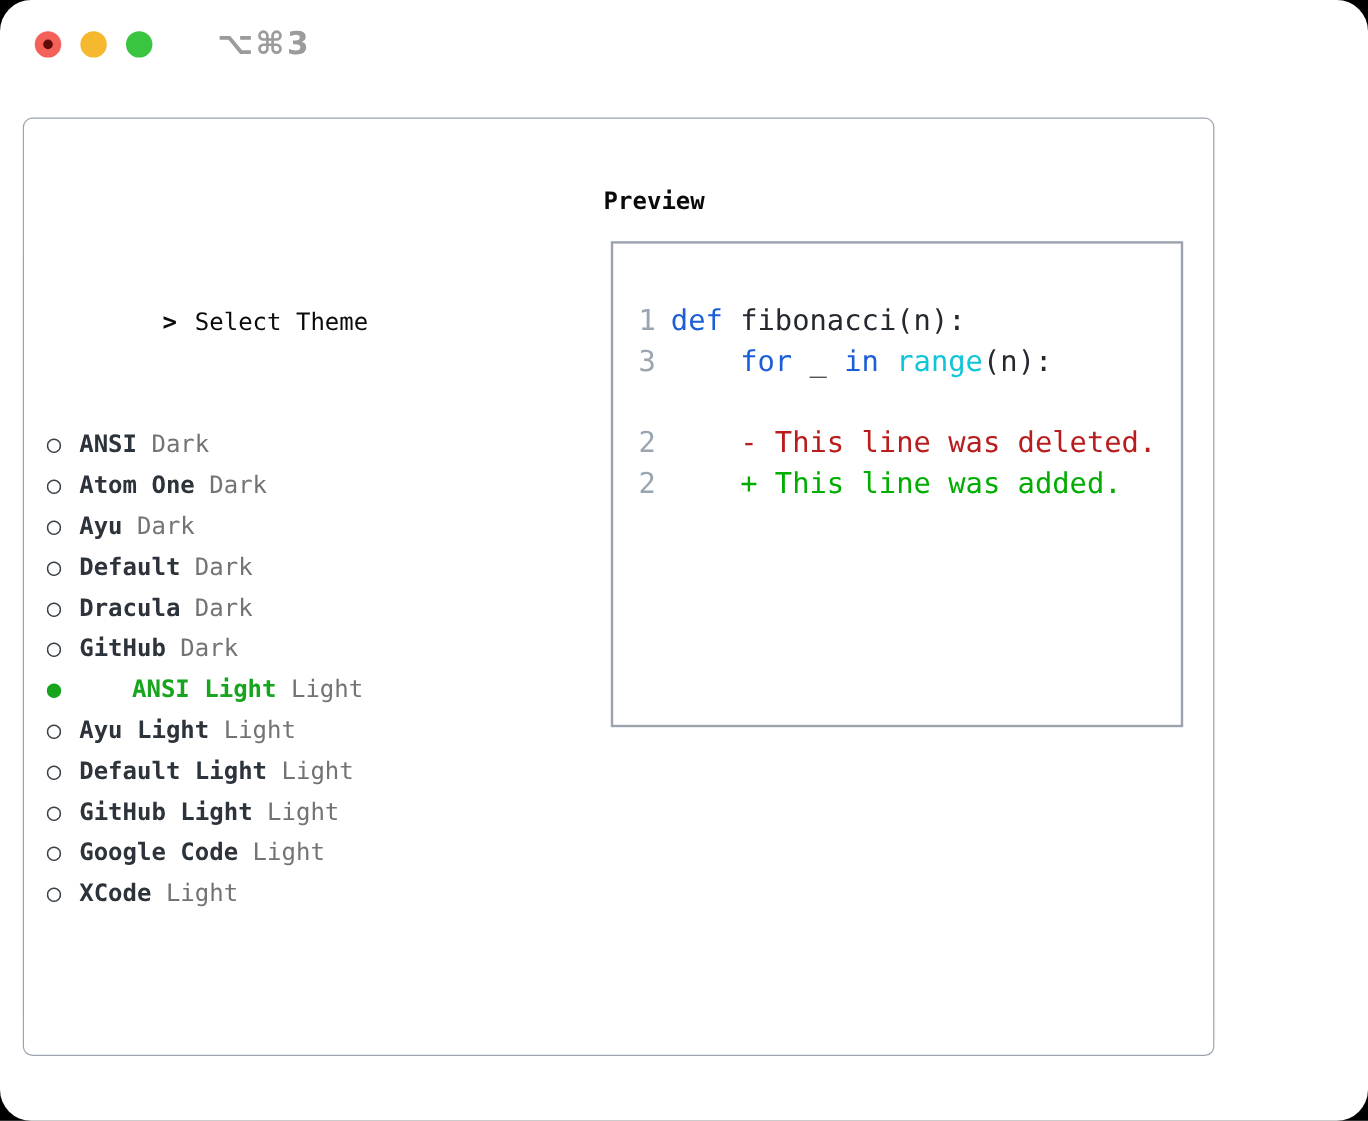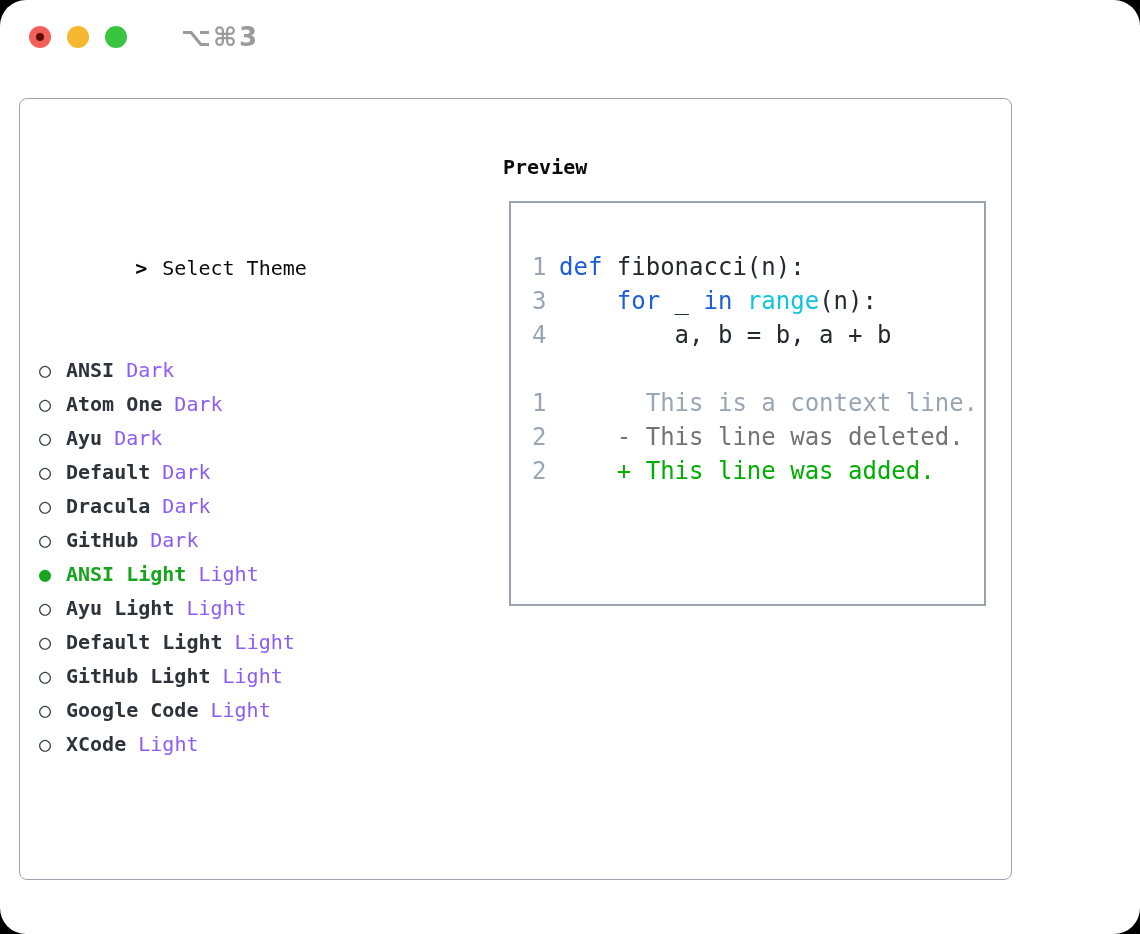--- a/index.html
+++ b/index.html
@@ -51,22 +51,22 @@
   }
   .row { height:34px; }
   .marker {
     display:inline-block; width:27px;
     color:#3a4047;
   }
   .marker.sel { color:#16a51c; }
   .marker.prompt { color:#0a0a0a; font-weight:bold; }
   .htext  { font-weight:normal; color:#0a0a0a; }
   .tname  { color:#2d333b;font-weight:bold; }
-  .tname.sel { color:#16a51c; }
-  .variant { color:#8b5cf6; }
+  .tname.sel { color:#16a51c;margin-left:44px; }
+  .variant { color:#737373; }
   
   .preview-label {
     position:absolute; left:483px; top:51px;
     height:34px; line-height:34px;
     font-size:20px; font-weight:bold; color:#0a0a0a;text-align:right;
   }
   .preview-box {
     position:absolute; left:489px; top:102px;
     width:477px; height:405px;
     border:2px solid #9aa3ae;
@@ -74,21 +74,21 @@
     padding:47px 0 0 21px;
     overflow:hidden;
   }
   .code-line { height:34px; line-height:34px; font-size:24px; white-space:pre; }
   .ln { display:inline-block; width:27px; color:#9aa5b2; }
   .tok-kw    { color:#1b5ed8; }
   .tok-fn    { color:#10c5d7;text-align:right; }
   .tok-lit   { color:#16a51c; }
   .tok-plain { color:#24292f; }
   .tok-ctx   { color:#9aa5b2; }
-  .tok-del   { color:#737373;text-align:right; }
+  .tok-del   { color:#b91c1c;text-align:right; }
   .tok-add   { color:#00ad00; }
 </style>
 </head>
 <body>
 
 <div class="window">
 
   <div class="titlebar">
     <span class="light red">
       <span class="dot"></span>
@@ -117,22 +117,20 @@
 
       
     </div>
 
     <div class="preview-label">Preview</div>
 
     <div class="preview-box">
       <div>
           <div class="code-line"><span class="ln">1</span><span><span class="tok-kw">def</span><span class="tok-plain"> fibonacci(n):</span></span></div>
           <div class="code-line"><span class="ln">3</span><span><span class="tok-plain">    </span><span class="tok-kw">for</span><span class="tok-plain"> _ </span><span class="tok-kw">in</span><span class="tok-plain"> </span><span class="tok-fn">range</span><span class="tok-plain">(n):</span></span></div>
-          <div class="code-line"><span class="ln">4</span><span><span class="tok-plain">        a, b = b, a + b</span></span></div>
           <div class="code-line"><span class="ln"></span><span></span></div>
-          <div class="code-line"><span class="ln">1</span><span><span class="tok-ctx">      This is a context line.</span></span></div>
           <div class="code-line"><span class="ln">2</span><span><span class="tok-del">    - This line was deleted.</span></span></div>
           <div class="code-line"><span class="ln">2</span><span><span class="tok-add">    + This line was added.</span></span></div>
         </div>
     </div>
 
   </div>
 </div>
 
 </body></html>

